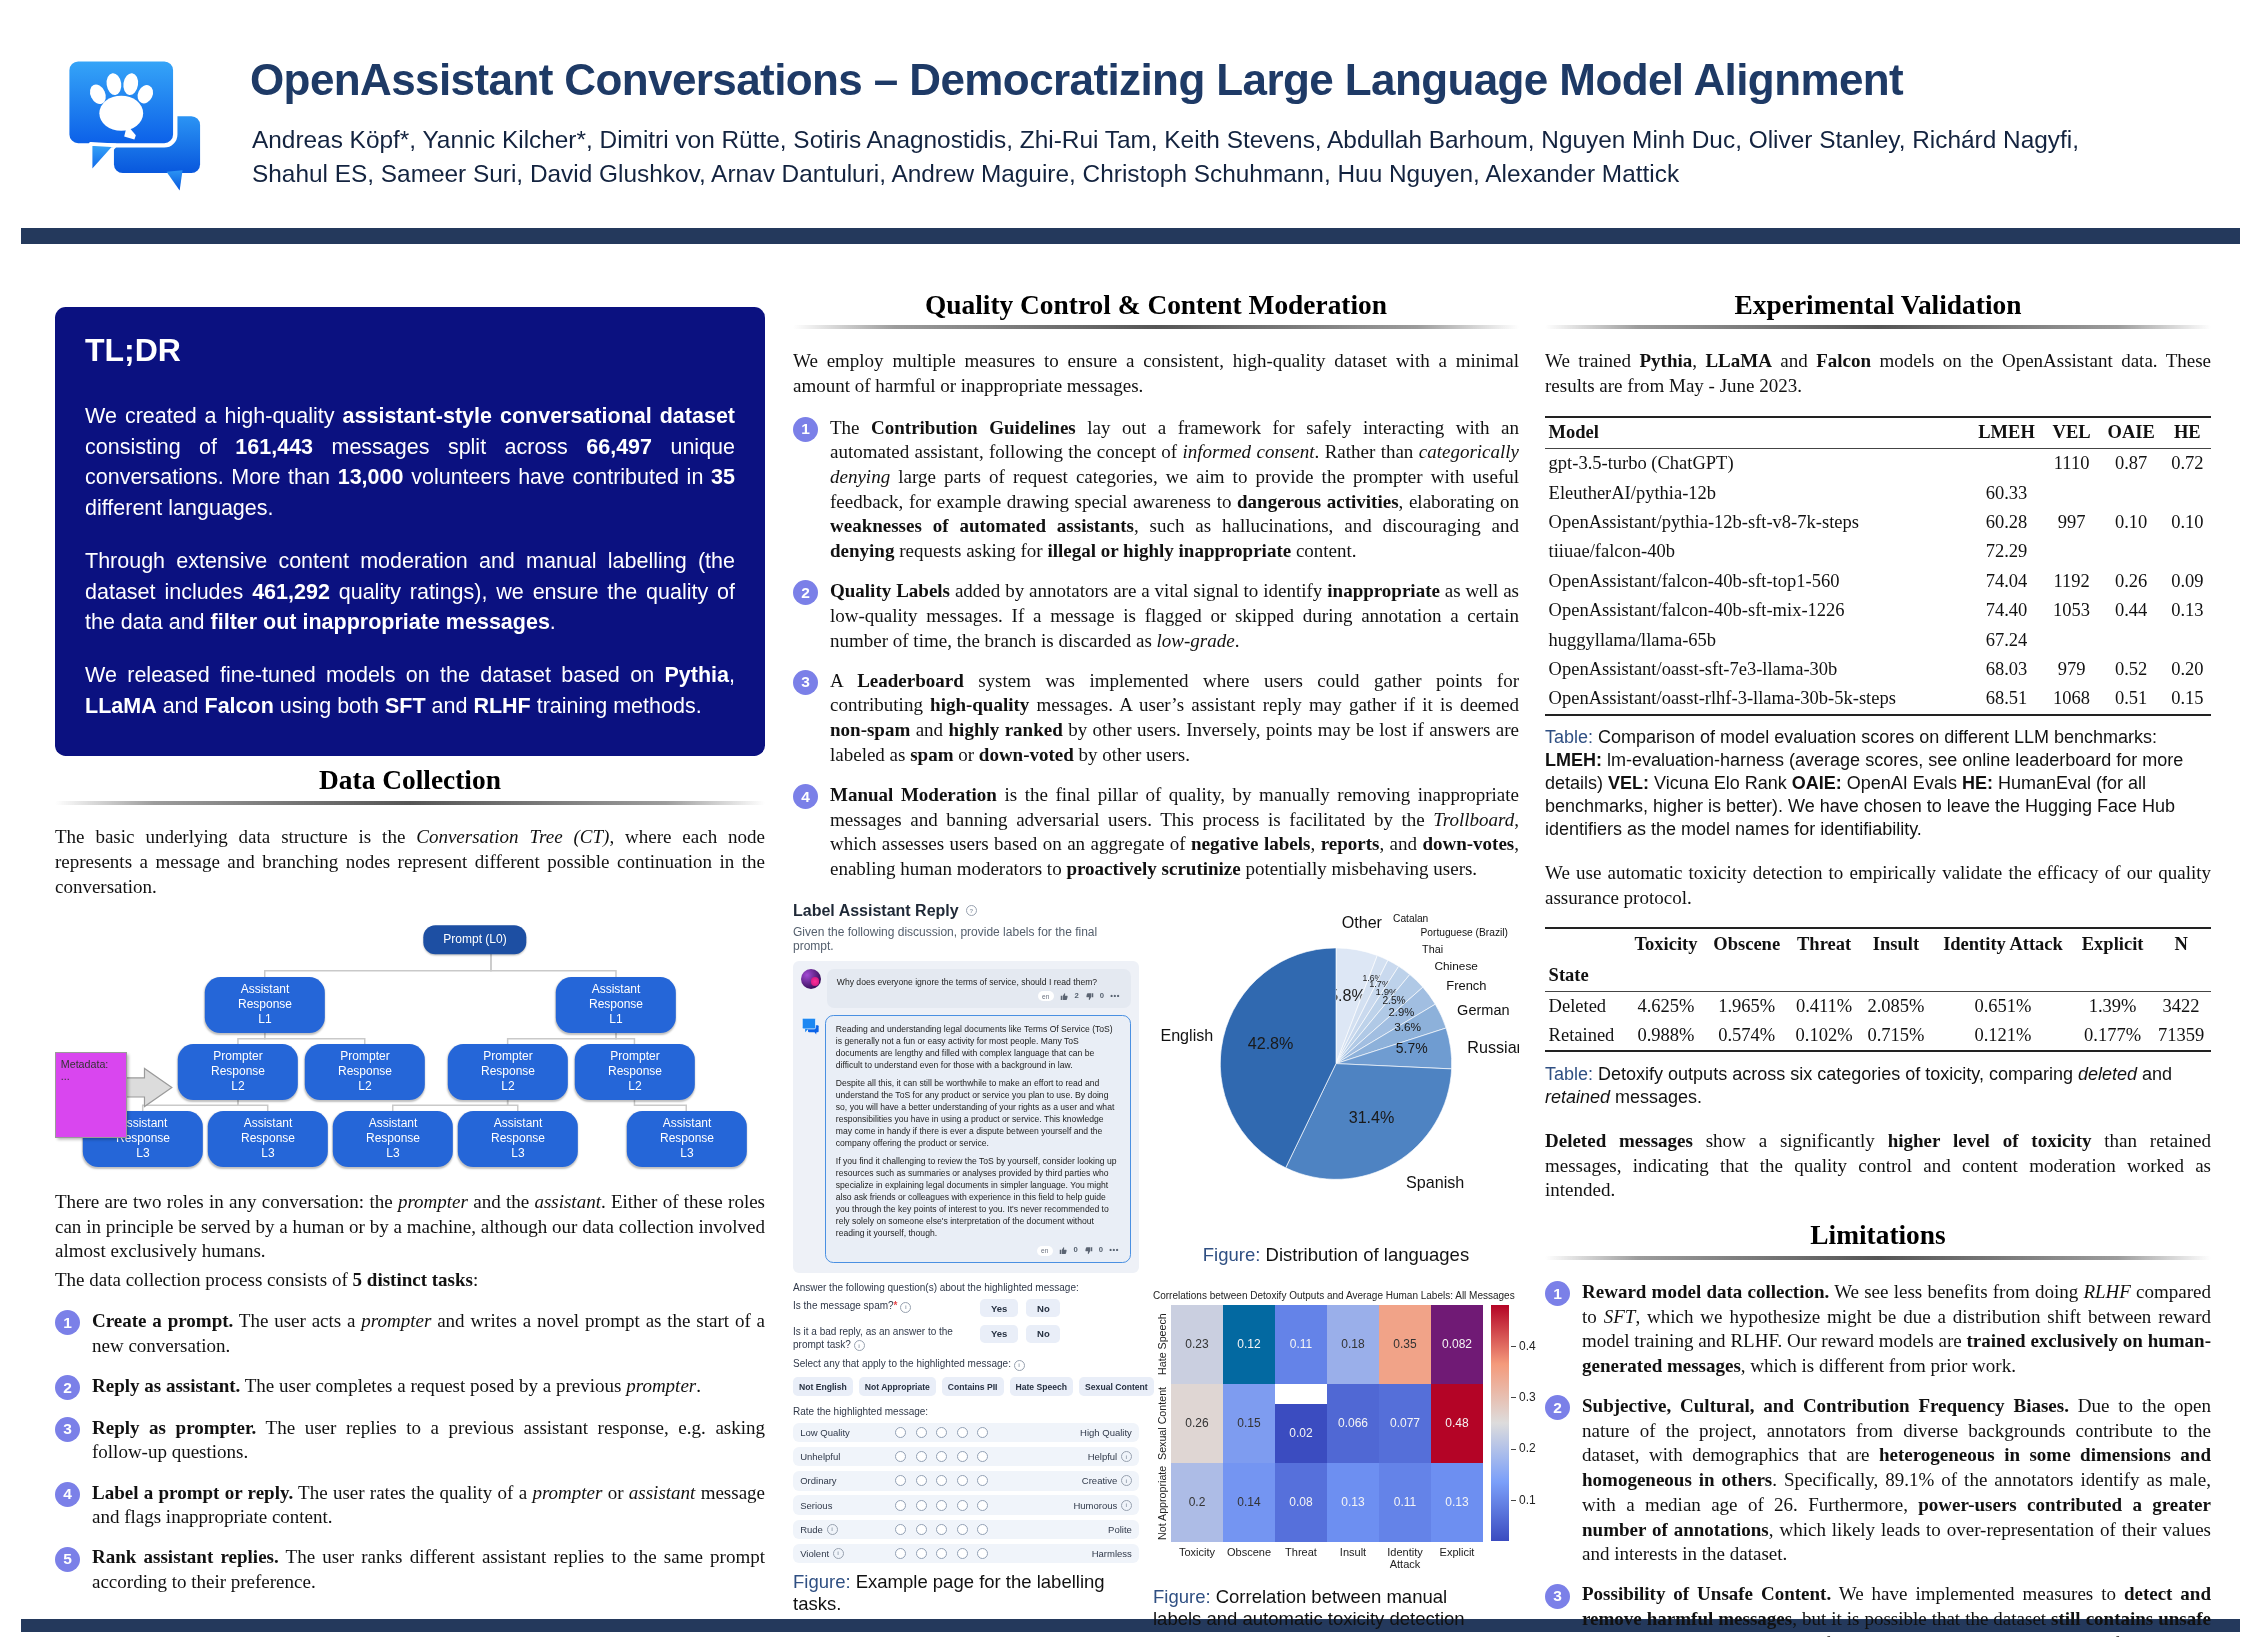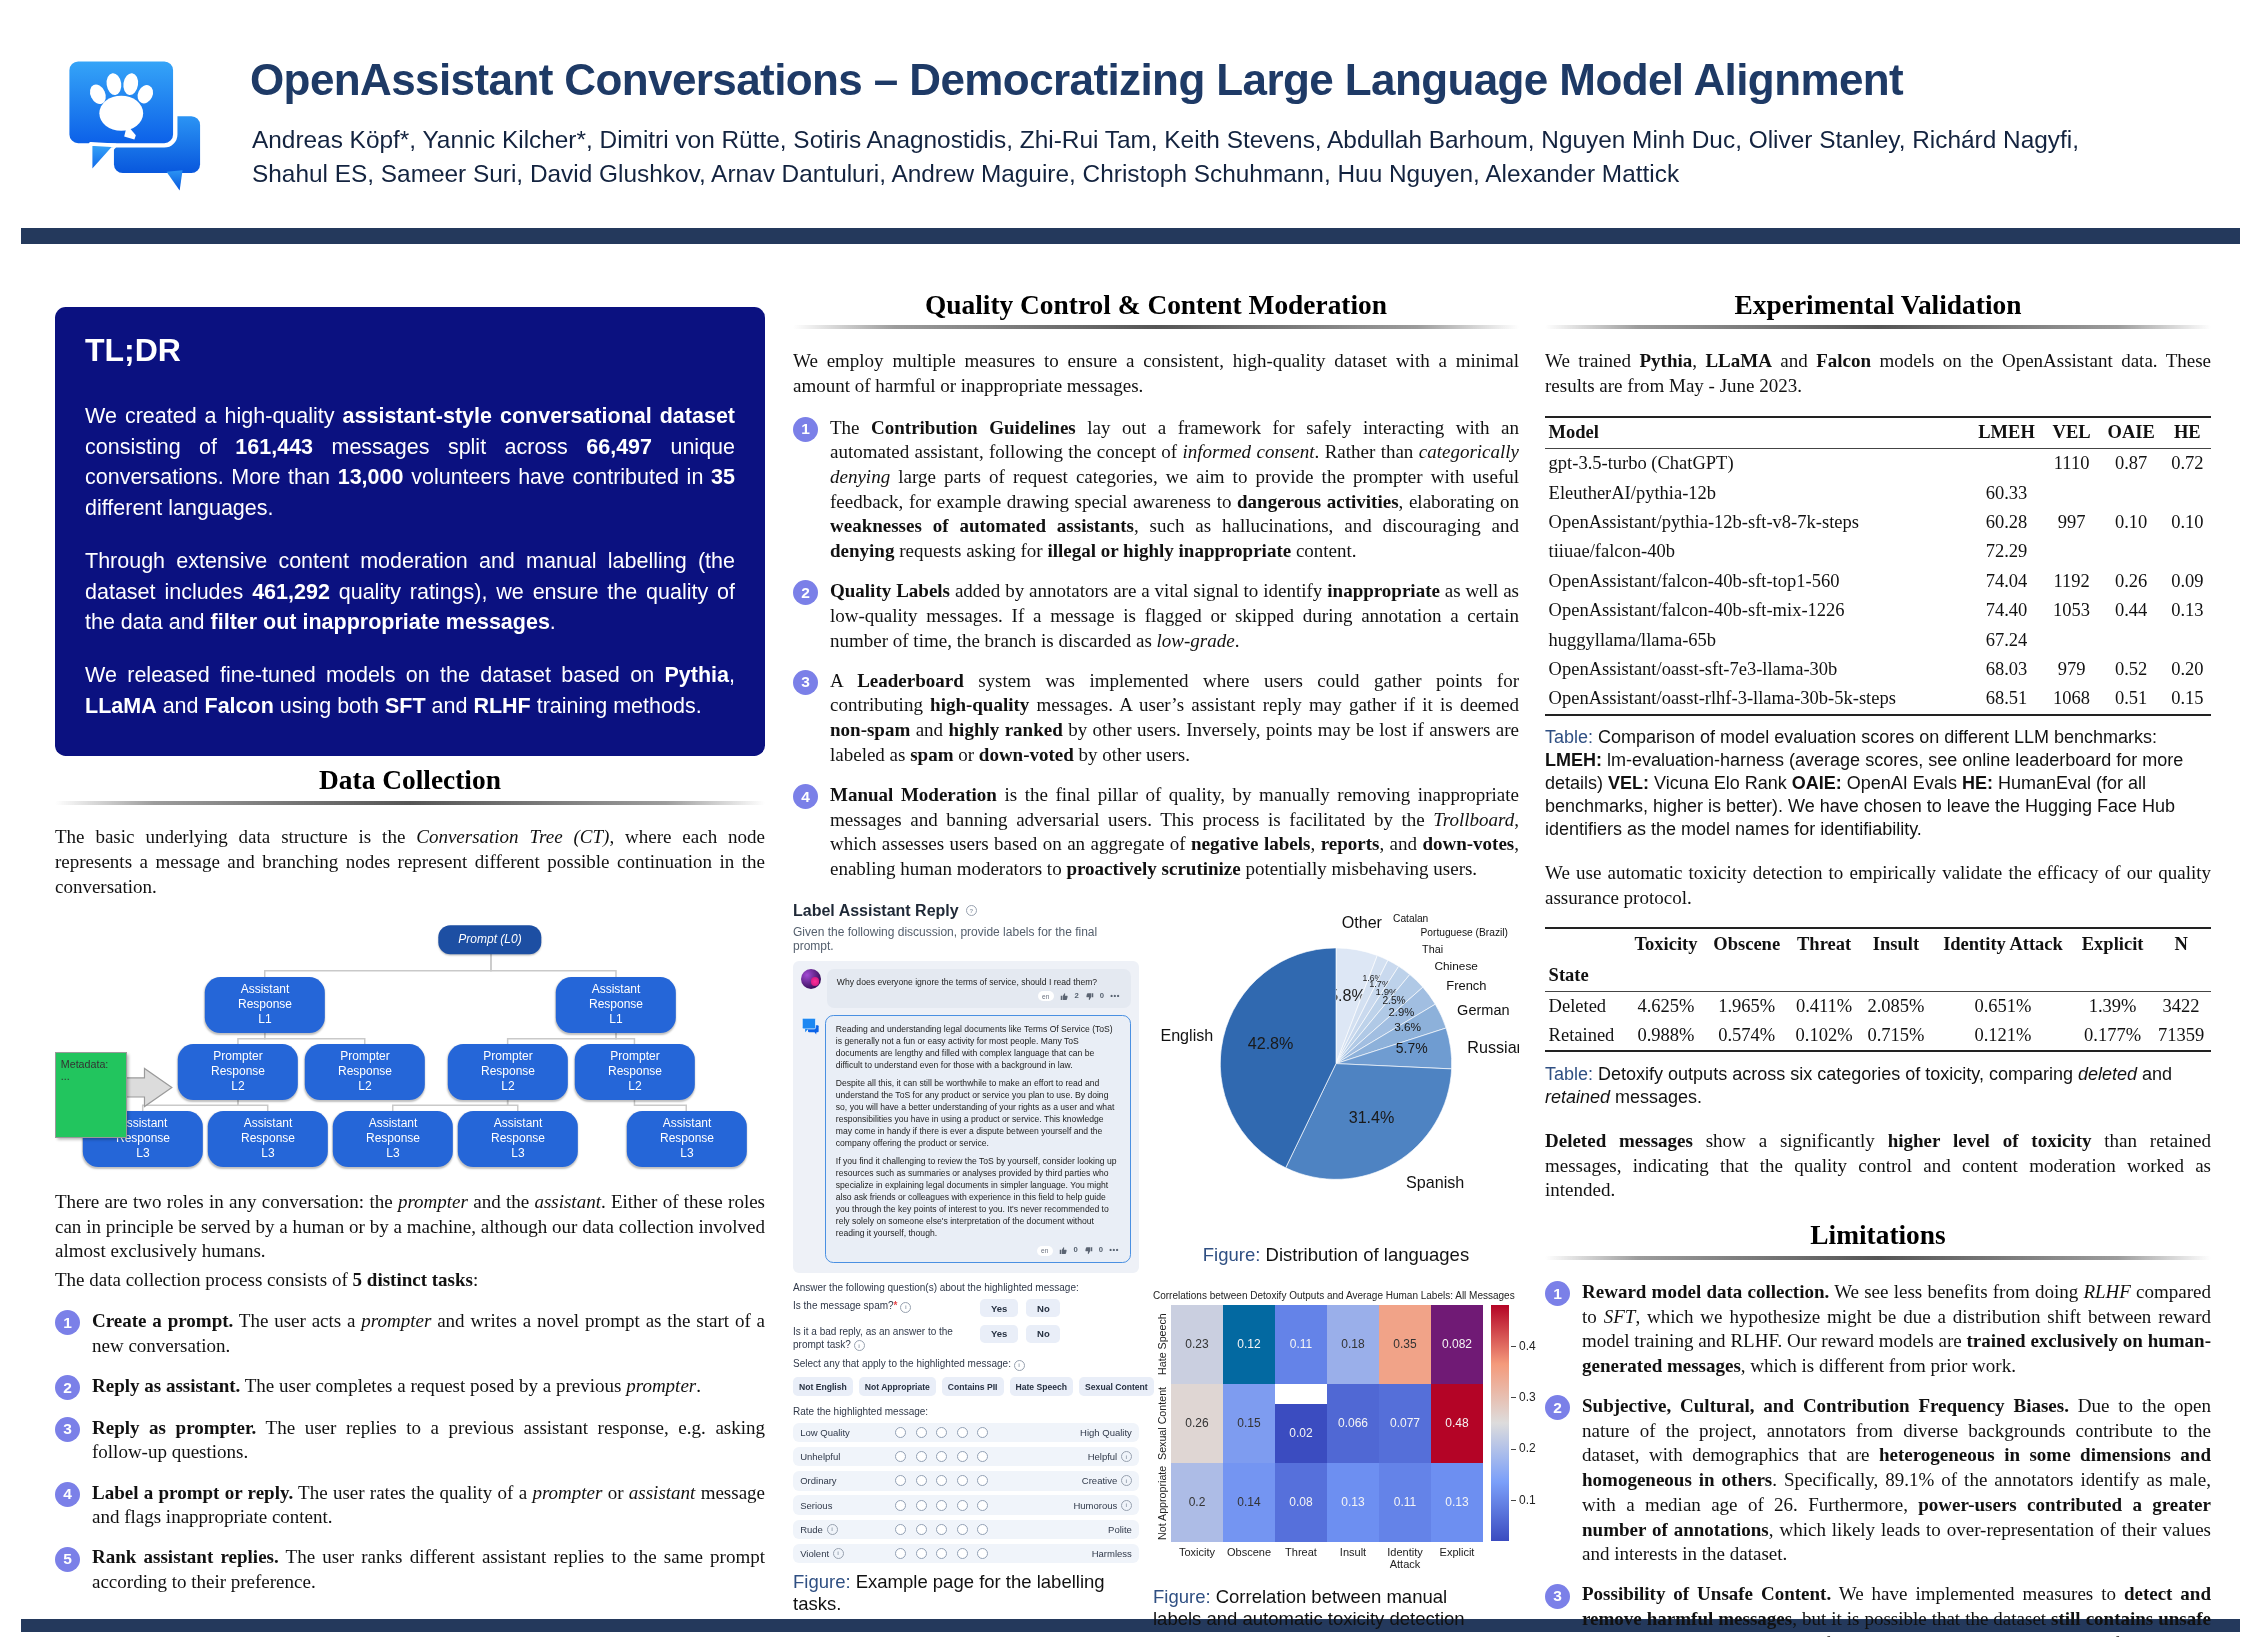--- a/index.html
+++ b/index.html
@@ -39,21 +39,21 @@
          font:700 15.5px "Liberation Sans",sans-serif;display:flex;align-items:center;justify-content:center;margin-top:1.2px;}
   .item .txt{font-size:19px;line-height:1.3;text-align:justify;}
 
   
   #tree{position:relative;height:256px;margin:3.6px 0 18px;}
   #tree svg{position:absolute;left:0;top:0;}
   .tnode{position:absolute;transform:translate(-50%,-50%);background:#2566d8;color:#fff;border-radius:15.5px;
          font:400 12px "Liberation Sans",sans-serif;text-align:center;padding:5.4px 7.2px;line-height:1.25;
          width:106px;box-shadow:0 1.2px 1.8px rgba(0,0,0,.25);}
   .tnode.root{background:#1d4fa3;width:89px;border-radius:12px;padding:7.2px 7.2px;}
-  .meta-box{position:absolute;left:0;top:136px;width:60px;height:74px;background:#22c55e;border:1.2px solid #9a9a9a;
+  .meta-box{position:absolute;left:0;top:136px;width:60px;height:74px;background:#d946ef;border:1.2px solid #9a9a9a;
             font:400 10.7px "Liberation Sans",sans-serif;color:#333;padding:4.8px;box-shadow:1.8px 1.8px 3px rgba(0,0,0,.3);}
 
   
   table{border-collapse:collapse;width:100%;font-size:18.5px;}
   .btab{border-top:2.4px solid #222;border-bottom:2.4px solid #222;margin:0;}
   .btab th{font-weight:700;padding:4.8px 3.6px;white-space:nowrap;}
   .btab thead tr.rule th{border-bottom:1.8px solid #444;}
   .btab td{padding:4.2px 3.6px;}
   .btab td.num,.btab th.num{text-align:center;}
   .cap{font-family:"Liberation Sans",sans-serif;font-size:18px;line-height:1.28;margin:10.7px 0 20px;text-align:left;}
@@ -179,21 +179,21 @@
         <path d="M 352 179 V 206 H 520 V 233" fill="none" stroke="#c9c9c9" stroke-width="2.5"></path>
         <path d="M 942 179 V 206 H 760 V 233" fill="none" stroke="#c9c9c9" stroke-width="2.5"></path>
         <path d="M 942 179 V 206 H 973 V 233" fill="none" stroke="#c9c9c9" stroke-width="2.5"></path>
         <path d="M 307 291 V 318 H 147 V 345" fill="none" stroke="#c9c9c9" stroke-width="2.5"></path>
         <path d="M 307 291 V 318 H 357 V 345" fill="none" stroke="#c9c9c9" stroke-width="2.5"></path>
         <path d="M 760 291 V 318 H 567 V 345" fill="none" stroke="#c9c9c9" stroke-width="2.5"></path>
         <path d="M 760 291 V 318 H 777 V 345" fill="none" stroke="#c9c9c9" stroke-width="2.5"></path>
         <path d="M 973 291 V 318 H 1060 V 345" fill="none" stroke="#c9c9c9" stroke-width="2.5"></path>
         <polygon points="102,272 150,272 150,256 196,288 150,320 150,304 102,304" fill="#dcdcdc" stroke="#9a9a9a" stroke-width="2"></polygon>
       </svg>
-      <div class="tnode root" style="left: 435px; top: 24px; font-style: italic;">
+      <div class="tnode root" style="left: 420px; top: 24px;">
         <div>Prompt (L0)</div>
       </div>
       <div class="tnode" style="left: 210px; top: 89px;">
         <div>Assistant Response</div>
         <div>L1</div>
       </div>
       <div class="tnode" style="left: 561px; top: 89px;">
         <div>Assistant Response</div>
         <div>L1</div>
       </div>

